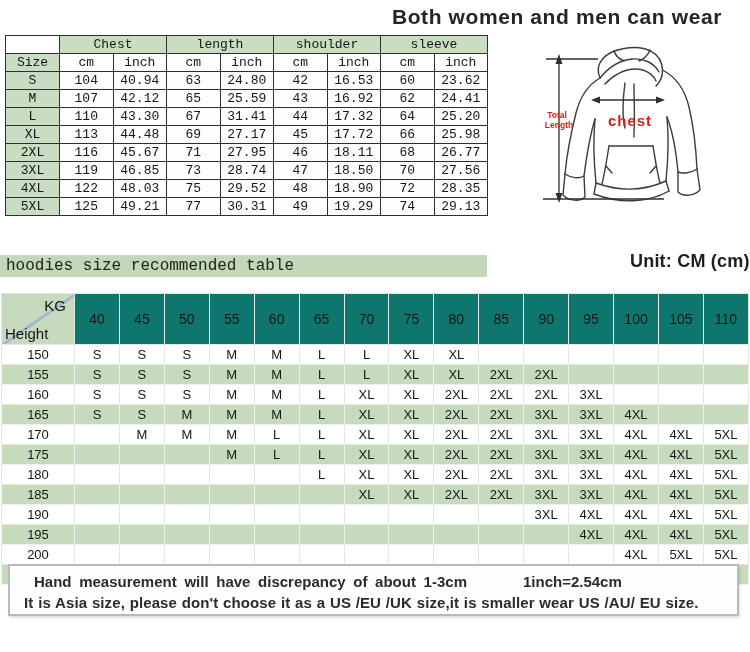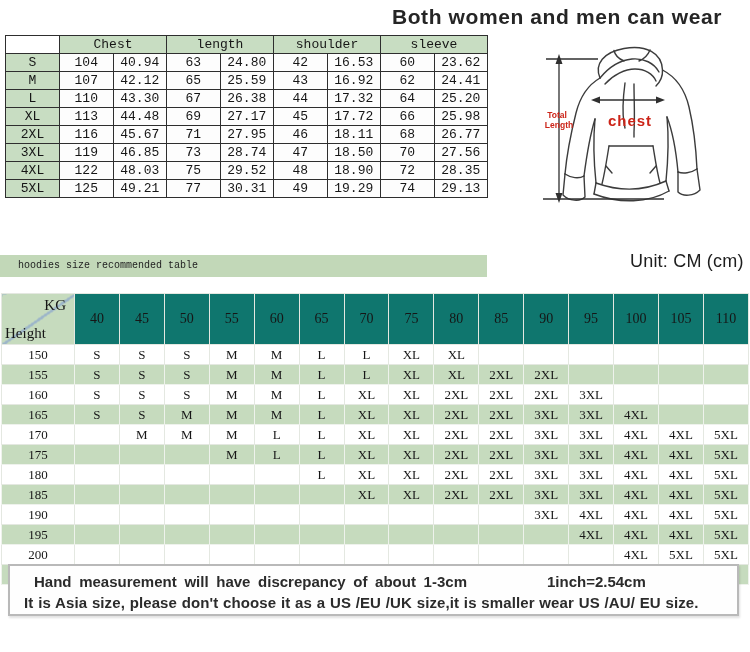--- a/index.html
+++ b/index.html
@@ -20,32 +20,32 @@
   #size-table th,#size-table td{
     border:1px solid #2e2e2e;height:17px;line-height:17px;
     text-align:center;padding:0;font-weight:normal;overflow:hidden;
   }
   #size-table .g{background:#c8ddc2;}
   #size-table td{background:#fdfdfd;}
   #size-table td.blank{background:#ffffff;}
   
   .strip{
     position:absolute;left:0;top:255px;width:487px;height:22px;
-    background:#c2d8b8;box-sizing:border-box;padding-left:18px;
-    font-family:"Liberation Mono",monospace;font-size:10px;line-height:22px;color:#222;
+    background:#c2d8b8;box-sizing:border-box;padding-left:6px;
+    font-family:"Liberation Mono",monospace;font-size:16px;line-height:22px;color:#222;
   }
   .unit{
     position:absolute;left:630px;top:251px;width:120px;
-    font-size:18px;font-weight:normal;color:#1e1e1e;letter-spacing:.2px;
+    font-size:18px;font-weight:bold;color:#1e1e1e;letter-spacing:.2px;
   }
   
   #weight-table{
     position:absolute;left:1px;top:293px;width:748px;
     border-collapse:collapse;table-layout:fixed;
-    font-family:Liberation Serif, serif;font-size:13px;color:#161616;
+    font-family:Liberation Sans, sans-serif;font-size:13px;color:#161616;
   }
   #weight-table th,#weight-table td{
     border:1px solid #e4e8e1;padding:0;text-align:center;font-weight:normal;overflow:hidden;
   }
   #weight-table thead th{background:#0f766e;height:50px;font-size:14px;}
   #weight-table tbody th,#weight-table tbody td{height:19px;line-height:19px;background:#ffffff;}
   #weight-table tbody tr.grn th,#weight-table tbody tr.grn td{background:#c6dbbe;border-color:#eef2ec;}
   #weight-table th.corner{
     position:relative;
     background:
@@ -55,21 +55,21 @@
   #weight-table th.corner .kg{position:absolute;top:3px;right:8px;font-size:15px;}
   #weight-table th.corner .hgt{position:absolute;bottom:2px;left:3px;font-size:15px;}
   
   .footer{
     position:absolute;left:8px;top:564px;width:731px;height:52px;
     box-sizing:border-box;border:2px solid #b9b9b9;background:#fefefe;
     font-weight:bold;color:#2b2b2b;font-size:15px;
     box-shadow:1px 2px 2px rgba(0,0,0,.12);
   }
   .footer .f1{display:flex;margin:7px 0 0 24px;word-spacing:3.5px;}
-  .footer .f1r{margin-left:80px;word-spacing:0;}
+  .footer .f1r{margin-left:56px;word-spacing:0;}
   .footer .f2{margin:4px 0 0 14px;word-spacing:.5px;letter-spacing:.1px;}
   
   #hoodie{position:absolute;left:536px;top:26px;}
 </style>
 </head>
 <body>
 
 <div class="title">Both women and men can wear</div>
 
 <table id="size-table">
@@ -85,20 +85,31 @@
       <col>
   </colgroup>
   <thead>
     <tr>
       <td class="blank"></td>
       <th class="g" colspan="2">Chest</th>
       <th class="g" colspan="2">length</th>
       <th class="g" colspan="2">shoulder</th>
       <th class="g" colspan="2">sleeve</th>
     </tr>
+    <tr>
+      <th class="g">Size</th>
+      <td>cm</td>
+      <td>inch</td>
+      <td>cm</td>
+      <td>inch</td>
+      <td>cm</td>
+      <td>inch</td>
+      <td>cm</td>
+      <td>inch</td>
+    </tr>
   </thead>
   <tbody>
       <tr>
         <th class="g">S</th>
         <td>104</td>
         <td>40.94</td>
         <td>63</td>
         <td>24.80</td>
         <td>42</td>
         <td>16.53</td>
@@ -114,21 +125,21 @@
         <td>43</td>
         <td>16.92</td>
         <td>62</td>
         <td>24.41</td>
       </tr>
       <tr>
         <th class="g">L</th>
         <td>110</td>
         <td>43.30</td>
         <td>67</td>
-        <td>26.38</td>
+        <td>31.41</td>
         <td>44</td>
         <td>17.32</td>
         <td>64</td>
         <td>25.20</td>
       </tr>
       <tr>
         <th class="g">XL</th>
         <td>113</td>
         <td>44.48</td>
         <td>69</td>

